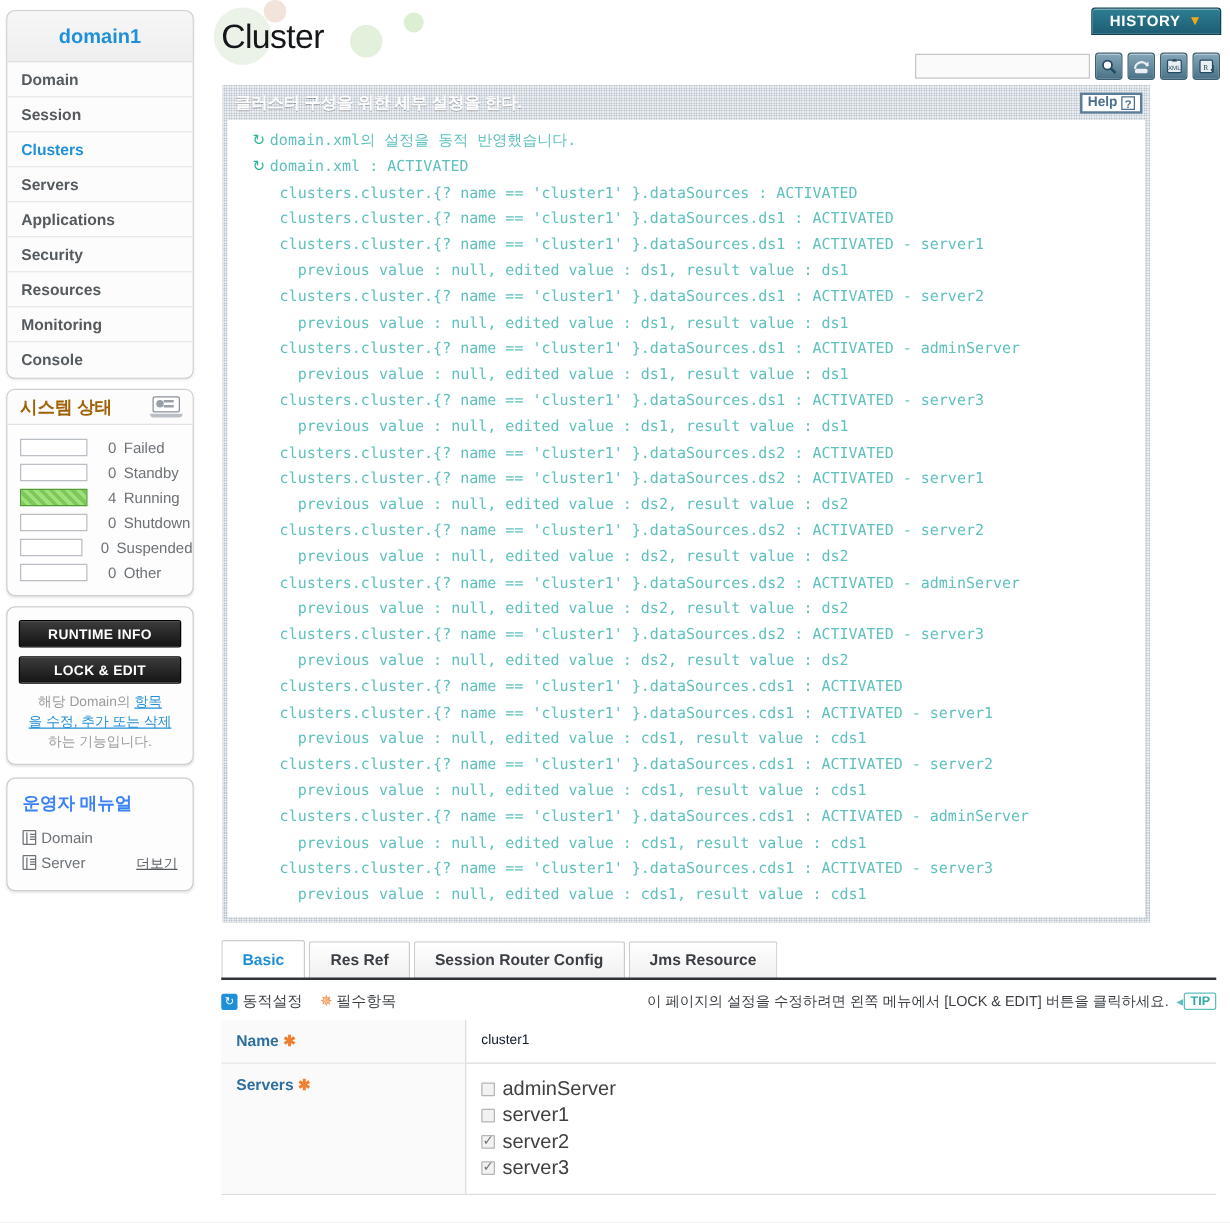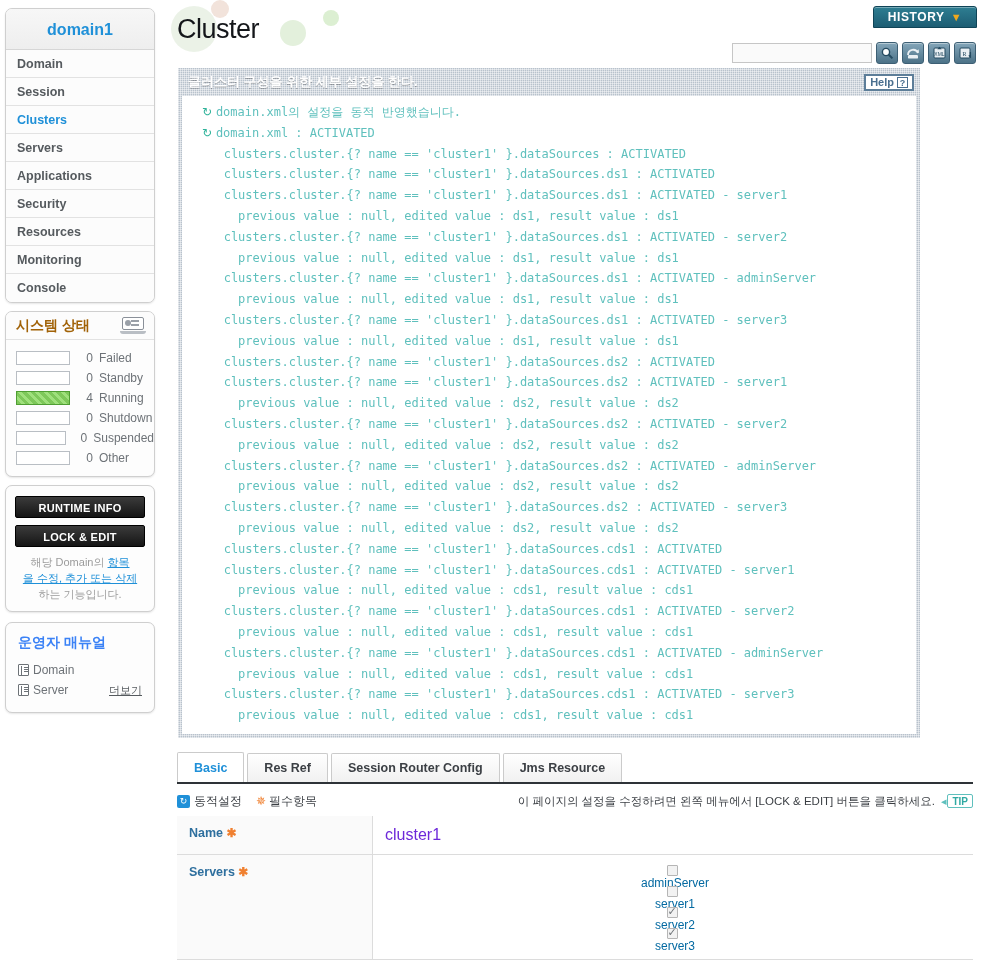--- a/index.html
+++ b/index.html
@@ -215,23 +215,23 @@
   
   #form { position:absolute; left:12px; top:816px; width:796px; }
   .frow { display:flex; border-bottom:1px solid #dcdcdc; }
   .frow .lab {
     width:196px; flex:none; padding:10px 0 10px 12px;
     font-size:12.5px; font-weight:bold; color:#2e6f9e;
     border-right:1px solid #dcdcdc;
     background:#fafafa;
   }
   .frow .val { flex:1; padding:10px 8px 10px 12px; }
-  .fval { font-size:16px; color:#6d28d9; }
+  .fval { font-size:11px; color:#0f172a; }
   .fdesc { font-size:11.5px; color:#4a4f54; margin-top:6px; }
-  .cbrow { display:flex; align-items:center; height:21px; font-size:12px; color:#0369a1;flex-direction:column; }
+  .cbrow { display:flex; align-items:center; height:21px; font-size:16px; color:#404040; }
   .cbox {
     width:11px;height:11px;border:1px solid #b5b5b5;background:#f2f2f2;
     margin-right:6px; flex:none; position:relative; border-radius:1px;
   }
   .cbox.checked:after{
     content:"\2713"; position:absolute; left:0px; top:-3px;
     font-size:11px; color:#6f7478;
   }
 </style>
 </head>

